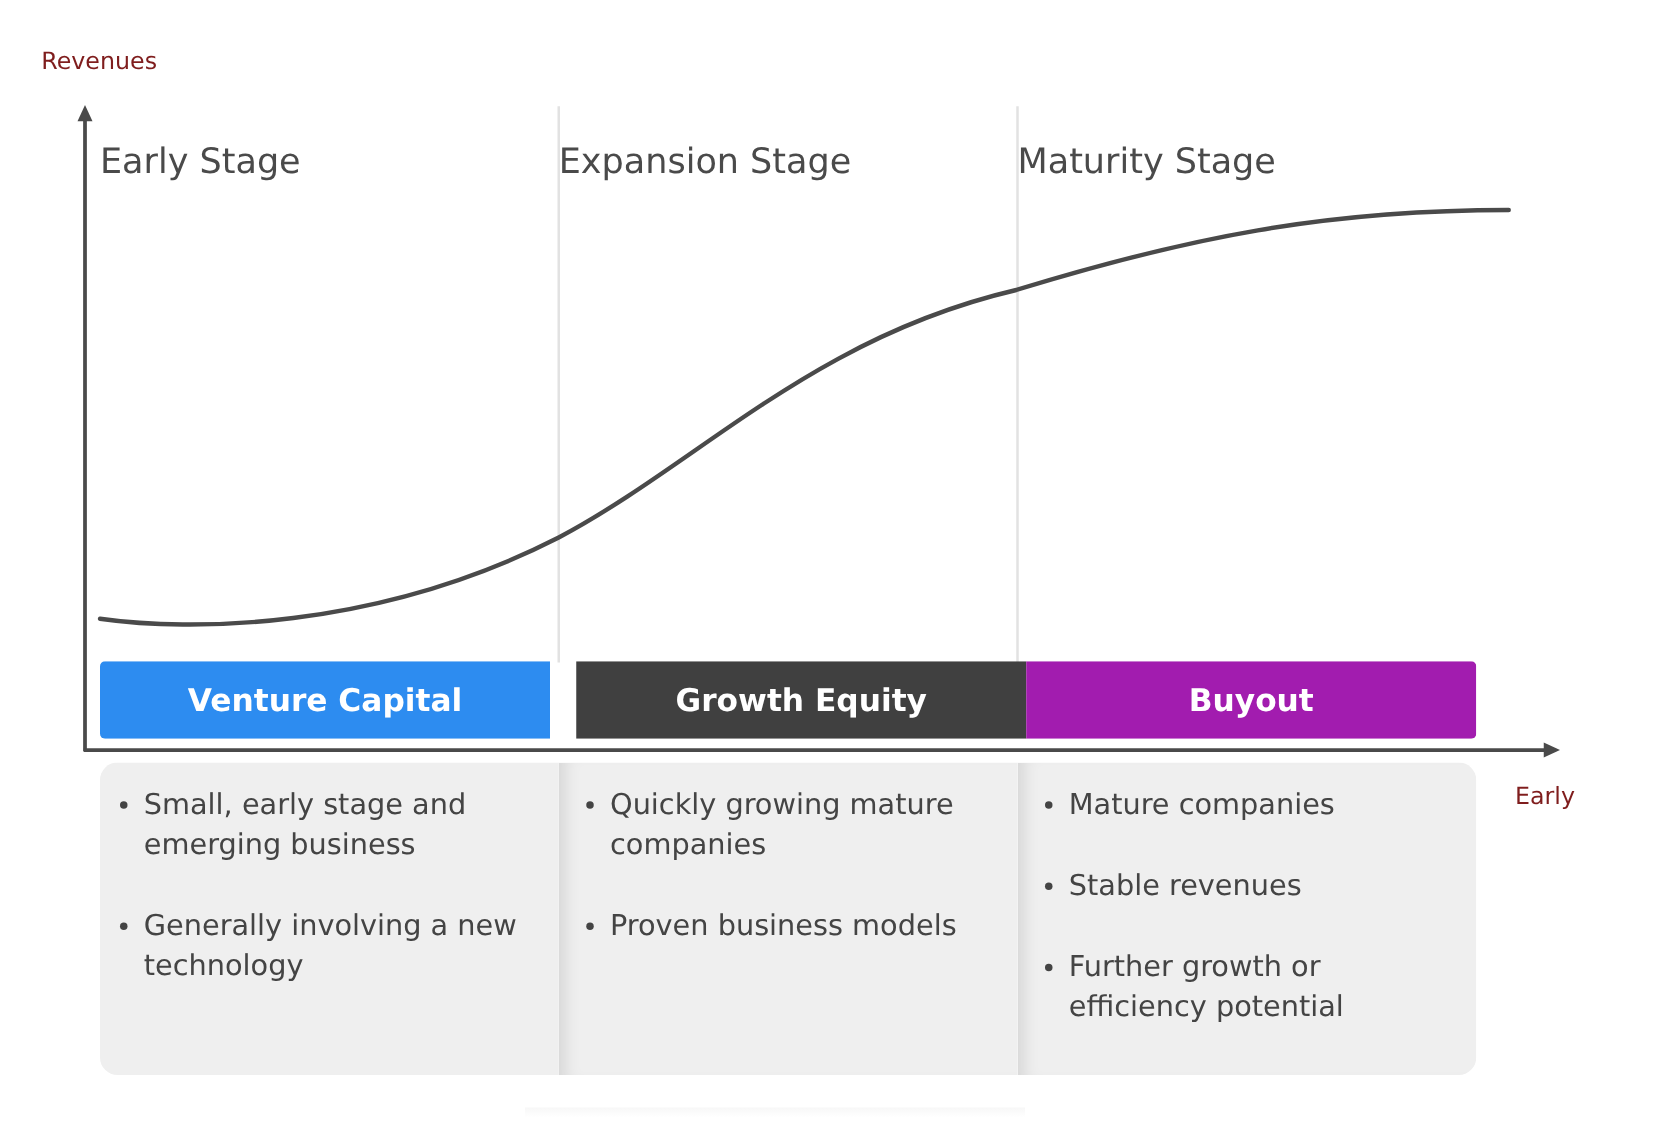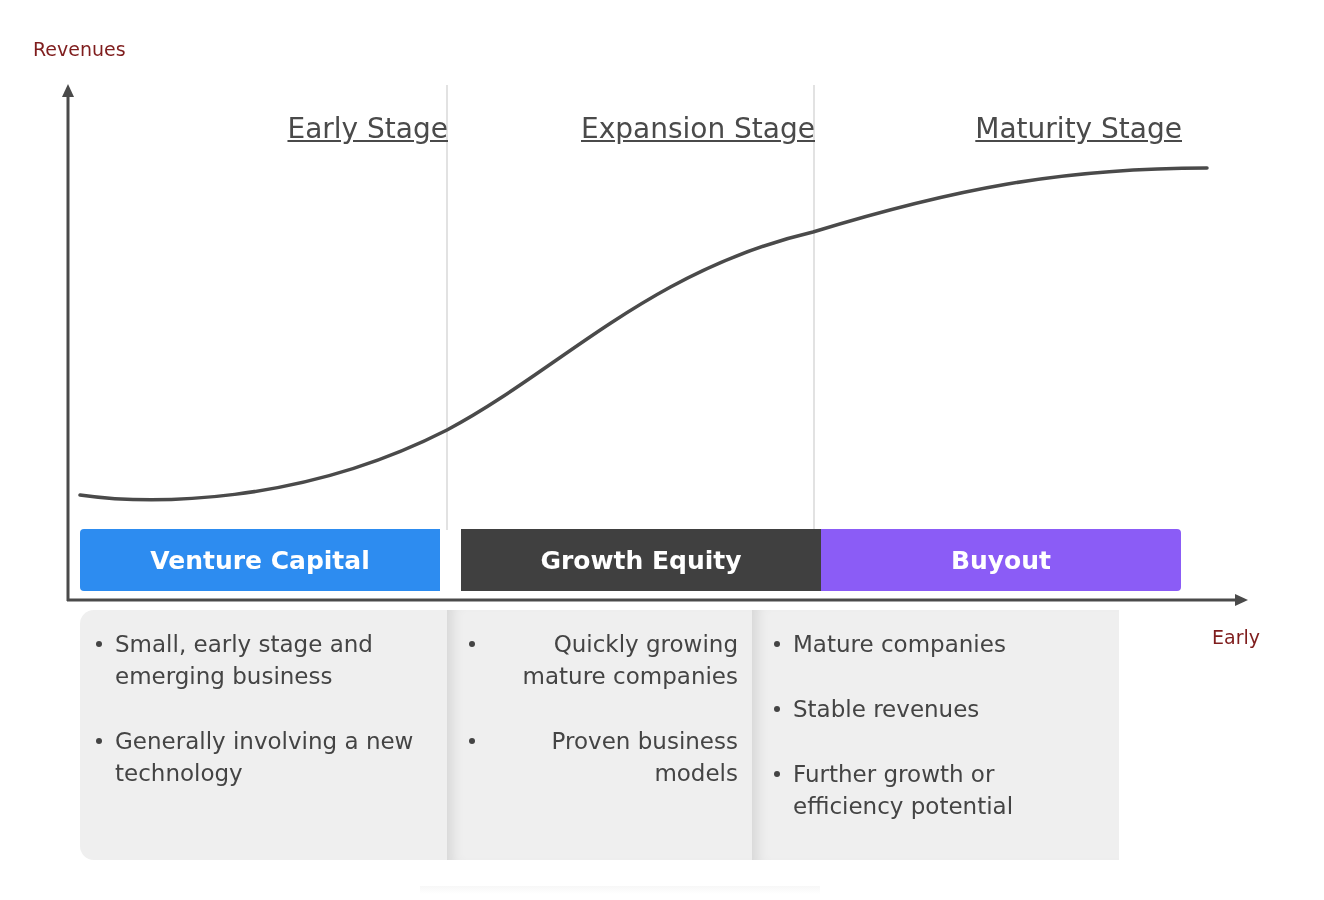--- a/index.html
+++ b/index.html
@@ -1,20 +1,20 @@
 <!DOCTYPE html>
 <html><head>
   <meta charset="utf-8">
   <style>
     html, body { margin: 0; padding: 0; background: #ffffff; }
     body { width: 1324px; height: 900px; position: relative; overflow: hidden;
            font-family: "DejaVu Sans", sans-serif; color: #444444; }
     .abs { position: absolute; }
     .axis-label { font-size: 19px; color: #7f1d1d; }
-    .stage-title { font-size: 28px; color: #4a4a4a; text-align: right; width: 368px; top: 112px; text-decoration: underline; }
+    .stage-title { font-size: 28px; color: #4a4a4a; text-align: left; width: 368px; top: 112px; }
     .vline { width: 2px; background: #e2e2e2; top: 85px; height: 445px; }
     .band { top: 529px; height: 62px; left: 80px; width: 1101px; border-radius: 4px; overflow: hidden; display: flex; }
     .band-seg { height: 100%; display: flex; align-items: center; justify-content: center;
                 color: #ffffff; font-weight: bold; font-size: 25px; }
     .panel { top: 610px; height: 250px; left: 80px; width: 1101px; border-radius: 14px; overflow: hidden; display: flex; }
     .panel-col { height: 100%; background: #efefef; position: relative; box-sizing: border-box; padding: 18px 14px 0 14px; }
     .panel-col.shadowed { box-shadow: inset 14px 0 14px -10px rgba(0,0,0,0.12); }
     ul.bullets { list-style: none; margin: 0; padding: 0; }
     ul.bullets li { position: relative; padding-left: 21px; font-size: 23px; line-height: 32px; color: #444; margin-bottom: 33px; }
     ul.bullets li::before { content: ""; position: absolute; left: 2px; top: 13px; width: 6px; height: 6px; border-radius: 50%; background: #444; }
@@ -46,33 +46,33 @@
   <path d="M80,495 C150,505 300,505 447,430 C560,370 650,270 813,232 C950,190 1060,168 1207,168" fill="none" stroke="#4a4a4a" stroke-width="3.5" stroke-linecap="round"></path>
 </svg>
 
 <div class="abs band">
   <div class="band-seg" style="width:367px; background:#2d8cf0;">
     <span>Venture Capital</span>
   </div>
   <div class="band-seg" style="width:367px; background:#404040;margin-left:21px;">
     <span>Growth Equity</span>
   </div>
-  <div class="band-seg" style="width:367px; background:#8b5cf6;">
+  <div class="band-seg" style="width:367px; background:#a21caf;">
     <span>Buyout</span>
   </div>
 </div>
 
 <div class="abs panel">
   <div class="panel-col" style="width:367px;">
     <ul class="bullets">
       <li>Small, early stage and emerging business</li>
       <li>Generally involving a new technology</li>
     </ul>
   </div>
-  <div class="panel-col shadowed" style="width:305px; padding-left:20px;text-align:right;">
+  <div class="panel-col shadowed" style="width:367px; padding-left:20px;">
     <ul class="bullets">
       <li>Quickly growing mature companies</li>
       <li>Proven business models</li>
     </ul>
   </div>
   <div class="panel-col shadowed" style="width:367px; padding-left:20px;">
     <ul class="bullets">
       <li>Mature companies</li>
       <li>Stable revenues</li>
       <li>Further growth or efficiency potential</li>

